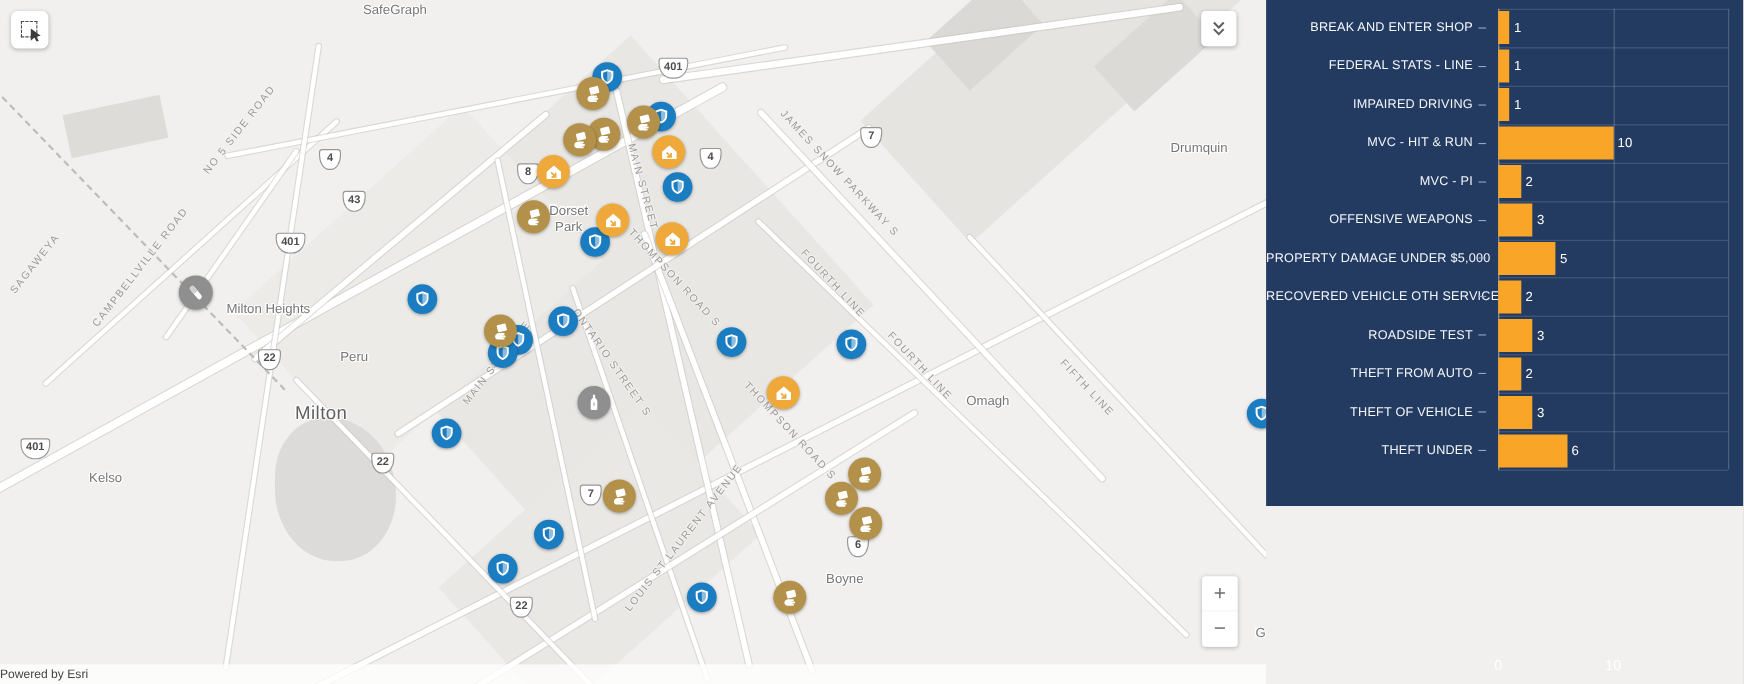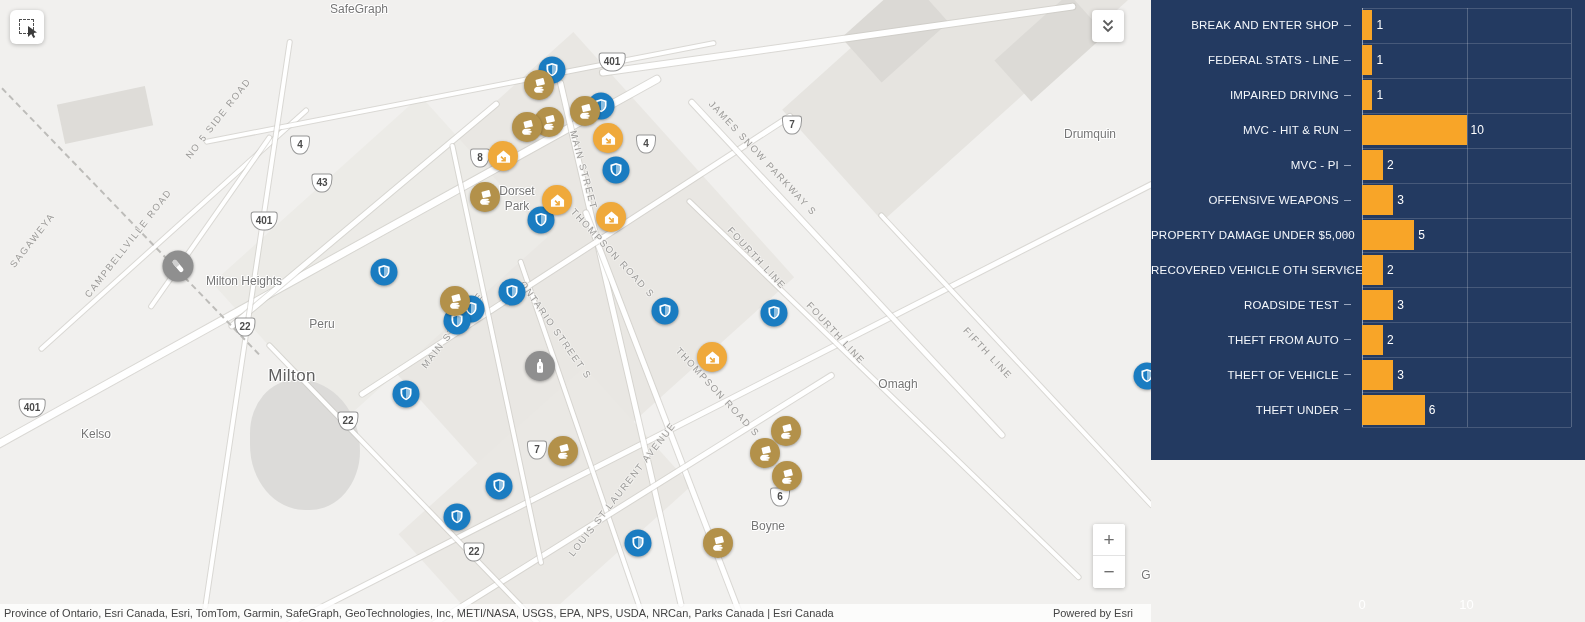--- a/index.html
+++ b/index.html
@@ -103,21 +103,21 @@
         <div class="road dashed" style="left: -5px; top: 80px; width: 380px; transform: rotate(46deg);"></div>
       </div>
 
     <div id="map-labels">
         <div class="place-label" style="left: 359px; top: 9px;">SafeGraph</div>
         <div class="place-label" style="left: 1090px; top: 134px;">Drumquin</div>
         <div class="place-label" style="left: 244px; top: 281px;">Milton Heights</div>
         <div class="place-label" style="left: 322px; top: 324px;">Peru</div>
         <div class="place-label big" style="left: 292px; top: 376px; text-align: center;">Milton</div>
         <div class="place-label" style="left: 96px; top: 434px;">Kelso</div>
-        <div class="place-label" style="left: 898px; top: 384px;">Omagh</div>
+        <div class="place-label" style="left: 898px; top: 364px;">Omagh</div>
         <div class="place-label" style="left: 768px; top: 526px;">Boyne</div>
         <div class="place-label wrap" style="left: 517px; top: 199px;">Dorset Park</div>
         <div class="place-label" style="left: 1146px; top: 575px;">G</div>
         <div class="road-label" style="left: 218px; top: 118px; transform: translate(-50%, -50%) rotate(-52deg);">NO 5 SIDE ROAD</div>
         <div class="road-label" style="left: 128px; top: 243px; transform: translate(-50%, -50%) rotate(-52deg);">CAMPBELLVILLE ROAD</div>
         <div class="road-label" style="left: 32px; top: 240px; transform: translate(-50%, -50%) rotate(-52deg);">SAGAWEYA</div>
         <div class="road-label" style="left: 763px; top: 158px; transform: translate(-50%, -50%) rotate(47deg);">JAMES SNOW PARKWAY S</div>
         <div class="road-label" style="left: 613px; top: 253px; transform: translate(-50%, -50%) rotate(47deg);">THOMPSON ROAD S</div>
         <div class="road-label" style="left: 718px; top: 392px; transform: translate(-50%, -50%) rotate(47deg);">THOMPSON ROAD S</div>
         <div class="road-label" style="left: 584px; top: 170px; transform: translate(-50%, -50%) rotate(75deg);">MAIN STREET</div>
@@ -374,21 +374,20 @@
         <path d="M4.5 9.5L9 14l4.5-4.5" fill="none" stroke="#5d5d5d" stroke-width="1.8"></path>
       </svg>
     </button>
 
     <div class="zoomstack">
       <button>+</button>
       <button>−</button>
     </div>
 
     <div id="attrib">
-      <span class="left">Province of Ontario, Esri Canada, Esri, TomTom, Garmin, SafeGraph, GeoTechnologies, Inc, METI/NASA, USGS, EPA, NPS, USDA, NRCan, Parks Canada | Esri Canada</span>
       <span class="right">Powered by Esri</span>
     </div>
   </div>
 
   <aside id="panel" style="background: rgb(35, 58, 97);">
     <div id="chart">
       <div id="grid">
           <div class="gl-v axis" style="left: 0%;"></div>
           <div class="gl-v" style="left: 50%;"></div>
           <div class="gl-v" style="left: 100%;"></div>

